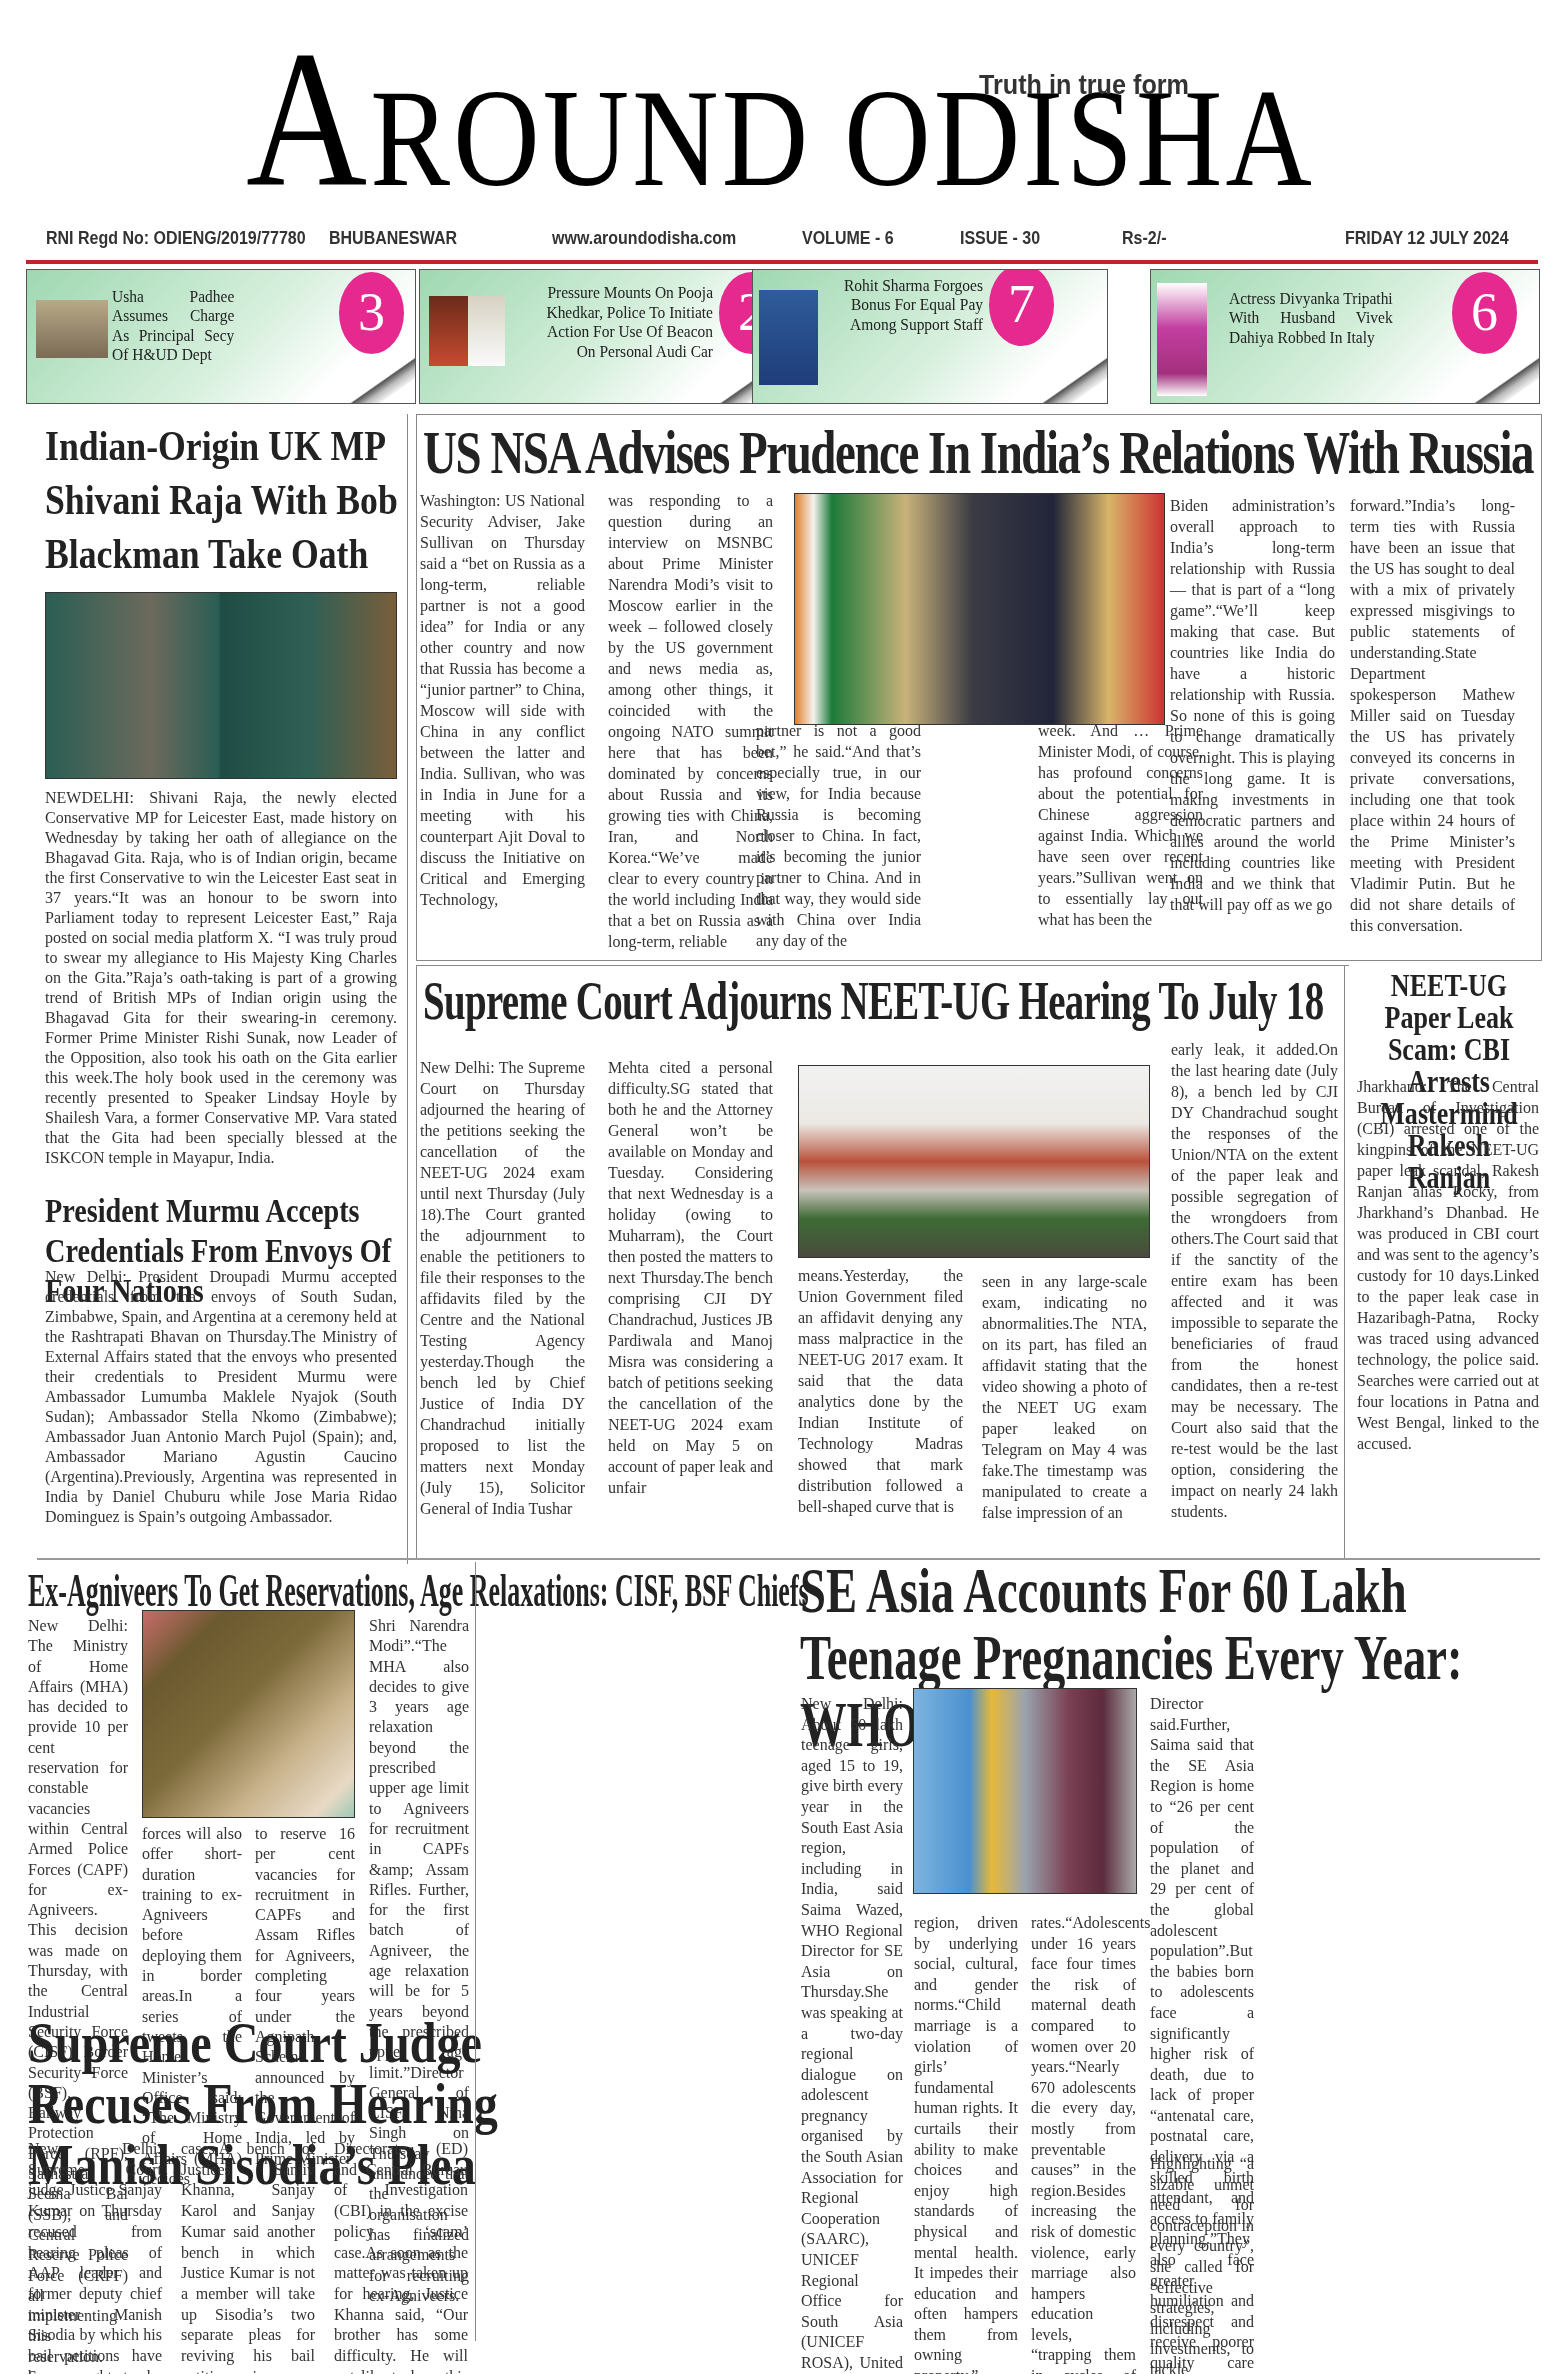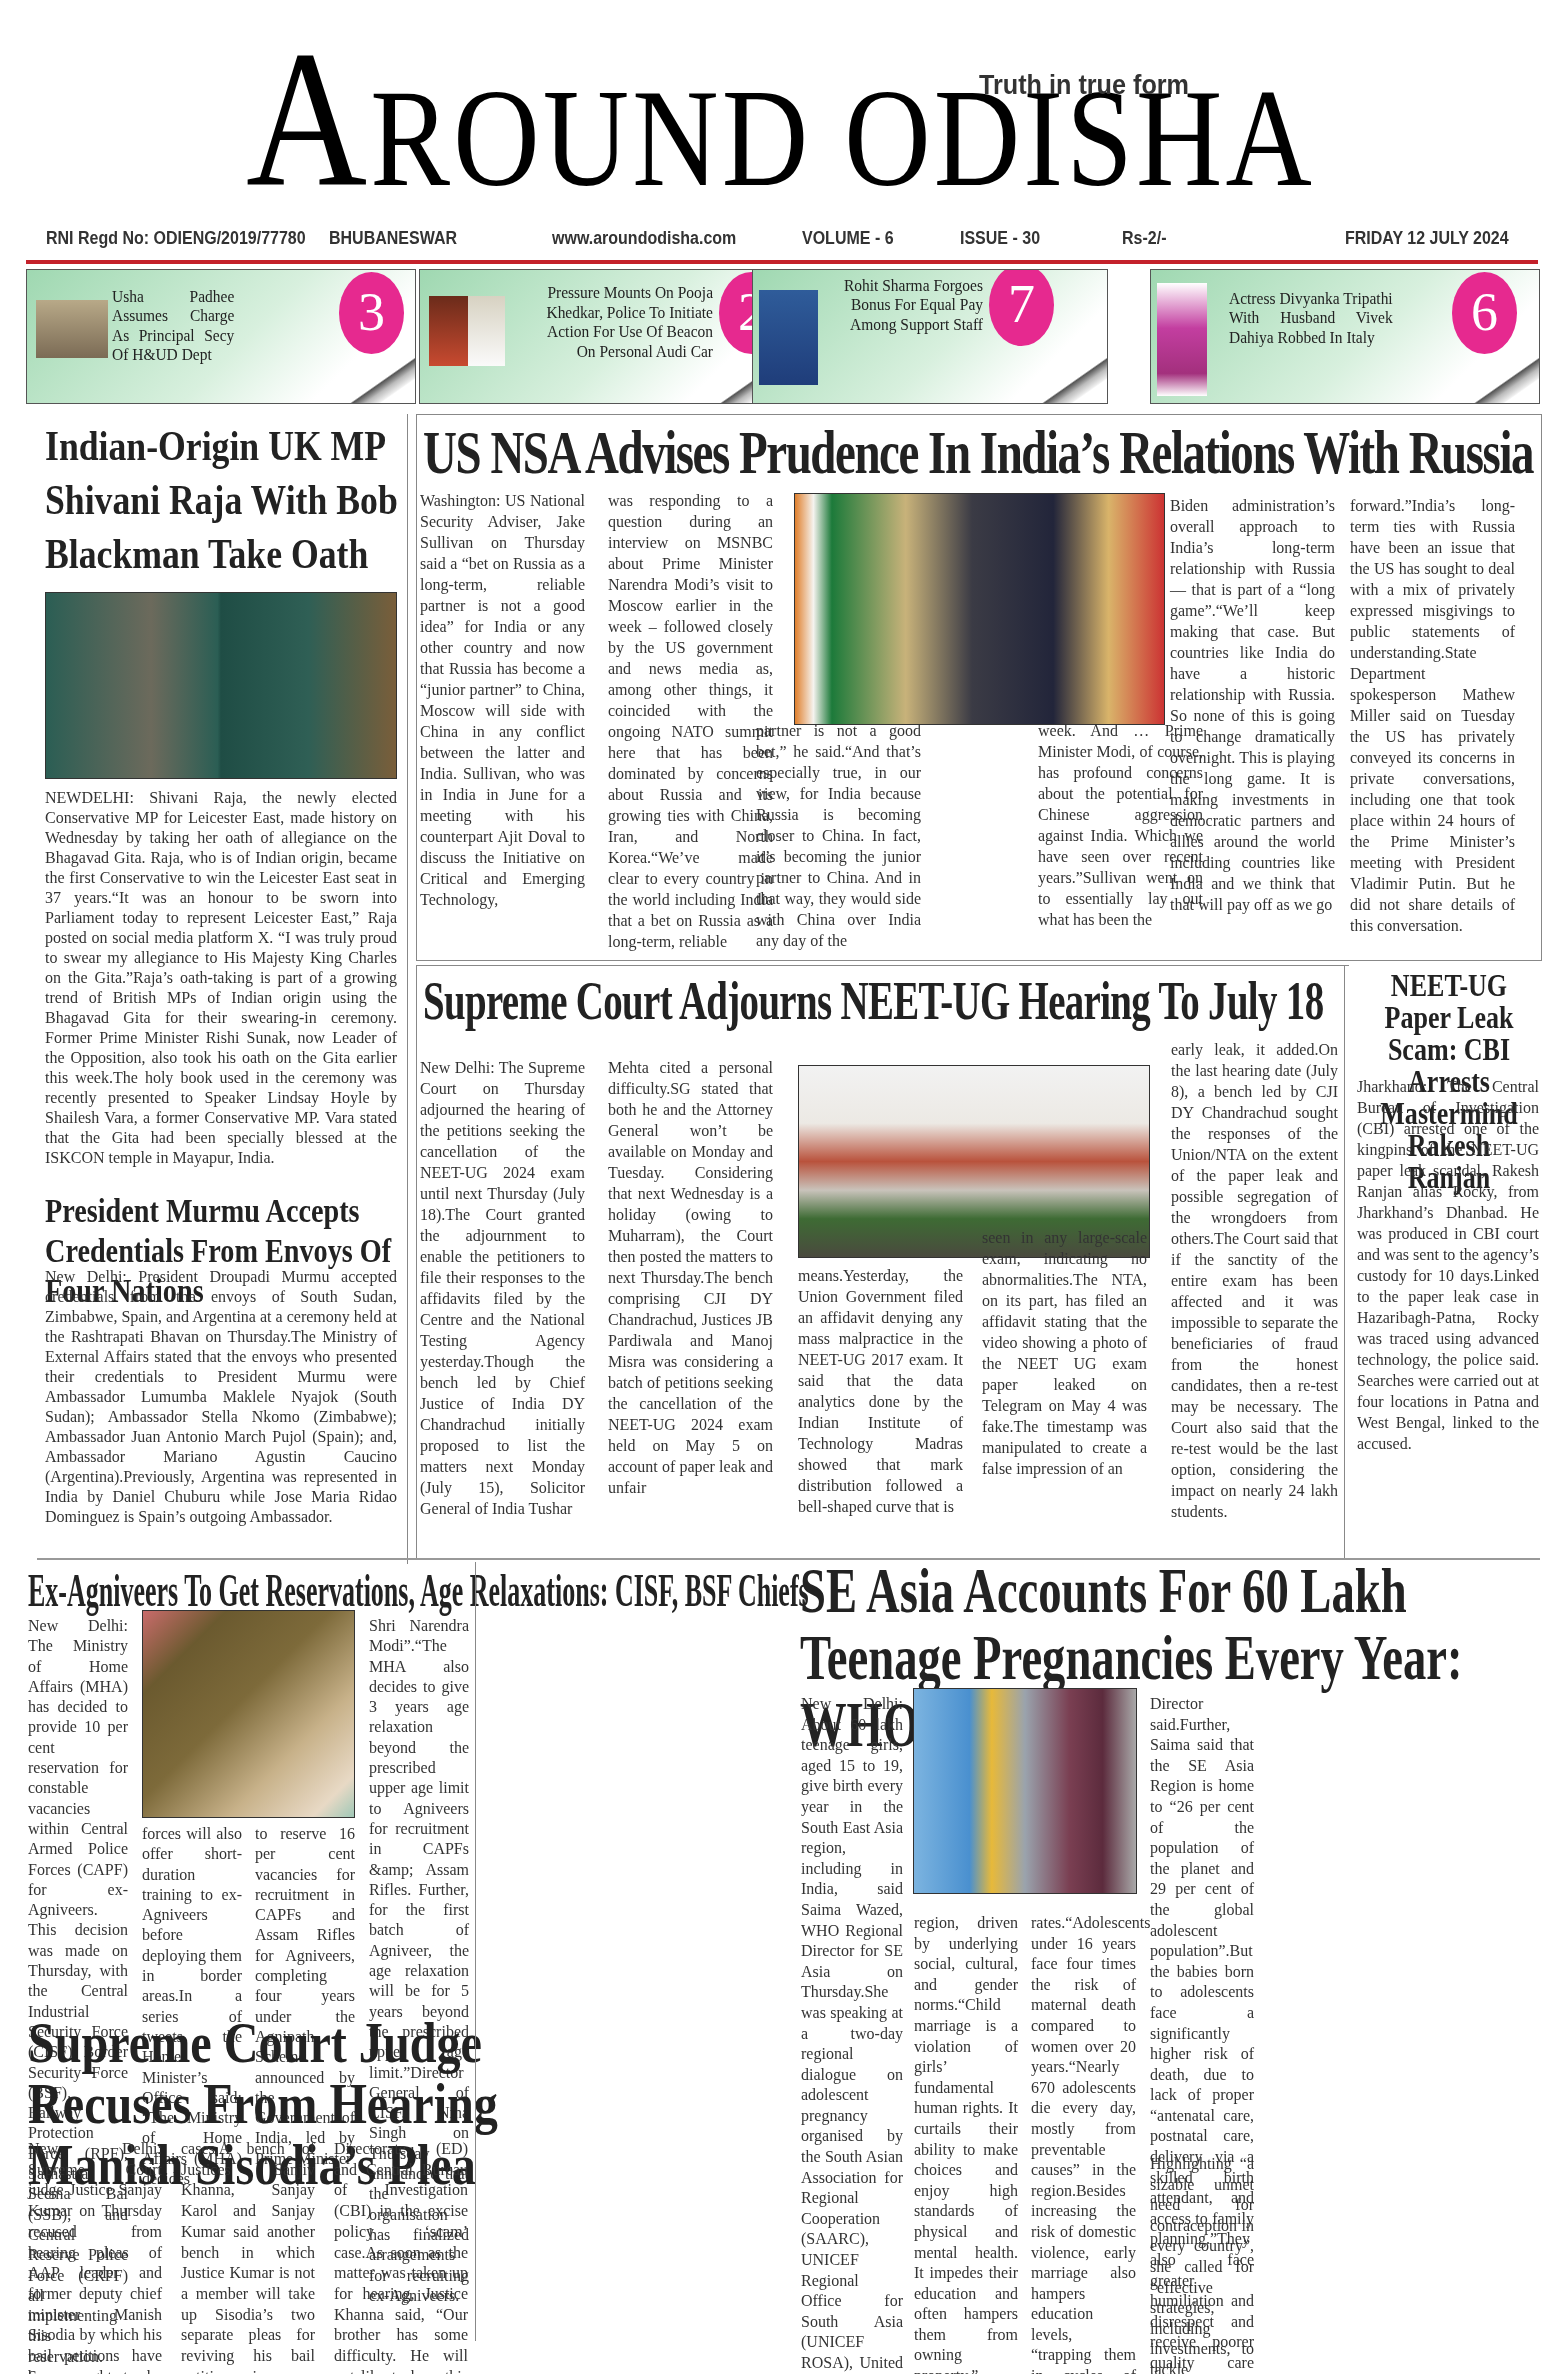--- a/index.html
+++ b/index.html
@@ -91,21 +91,21 @@
   <div class="col" style="left:1350px;top:495px;width:165px">forward.”India’s long-term ties with Russia have been an issue that the US has sought to deal with a mix of privately expressed misgivings to public statements of understanding.State Department spokesperson Mathew Miller said on Tuesday the US has privately conveyed its concerns in private conversations, including one that took place within 24 hours of the Prime Minister’s meeting with President Vladimir Putin. But he did not share details of this conversation.</div>
 </article>
 
 <article>
   <div class="box" style="left:416px;top:965px;width:933px;height:594px;border-right:none;border-bottom:none"></div>
   <h1 class="abs hd" style="left:423px;top:968px;font-size:54px;line-height:67px;letter-spacing:-0.9px;transform:scaleX(0.72)">Supreme Court Adjourns NEET-UG Hearing To July 18</h1>
   <div class="col" style="left:420px;top:1057px;width:165px">New Delhi: The Supreme Court on Thursday adjourned the hearing of the petitions seeking the cancellation of the NEET-UG 2024 exam until next Thursday (July 18).The Court granted the adjournment to enable the petitioners to file their responses to the affidavits filed by the Centre and the National Testing Agency yesterday.Though the bench led by Chief Justice of India DY Chandrachud initially proposed to list the matters next Monday (July 15), Solicitor General of India Tushar</div>
   <div class="col" style="left:608px;top:1057px;width:165px">Mehta cited a personal difficulty.SG stated that both he and the Attorney General won’t be available on Monday and Tuesday. Considering that next Wednesday is a holiday (owing to Muharram), the Court then posted the matters to next Thursday.The bench comprising CJI DY Chandrachud, Justices JB Pardiwala and Manoj Misra was considering a batch of petitions seeking the cancellation of the NEET-UG 2024 exam held on May 5 on account of paper leak and unfair</div>
   <div class="photo" style="left:798px;top:1065px;width:352px;height:193px;background:linear-gradient(180deg,#f2f2f2 0%,#ece9e4 30%,#b9523c 50%,#c9c3bb 65%,#3e6b34 80%,#4a4a3e 100%)"></div>
   <div class="col" style="left:798px;top:1265px;width:165px">means.Yesterday, the Union Government filed an affidavit denying any mass malpractice in the NEET-UG 2017 exam. It said that the data analytics done by the Indian Institute of Technology Madras showed that mark distribution followed a bell-shaped curve that is</div>
-  <div class="col" style="left:982px;top:1227px;width:165px">seen in any large-scale exam, indicating no abnormalities.The NTA, on its part, has filed an affidavit stating that the video showing a photo of the NEET UG exam paper leaked on Telegram on May 4 was fake.The timestamp was manipulated to create a false impression of an</div>
+  <div class="col" style="left:982px;top:1271px;width:165px">seen in any large-scale exam, indicating no abnormalities.The NTA, on its part, has filed an affidavit stating that the video showing a photo of the NEET UG exam paper leaked on Telegram on May 4 was fake.The timestamp was manipulated to create a false impression of an</div>
   <div class="col" style="left:1171px;top:1039px;width:167px">early leak, it added.On the last hearing date (July 8), a bench led by CJI DY Chandrachud sought the responses of the Union/NTA on the extent of the paper leak and possible segregation of the wrongdoers from others.The Court said that if the sanctity of the entire exam has been affected and it was impossible to separate the beneficiaries of fraud from the honest candidates, then a re-test may be necessary. The Court also said that the re-test would be the last option, considering the impact on nearly 24 lakh students.</div>
 </article>
 <div class="vline" style="left:1344px;top:965px;height:594px"></div>
 
 <article>
   <h2 class="abs hd" style="left:1356px;top:970px;width:186px;font-size:31px;line-height:32px;text-align:center;white-space:normal;transform:scaleX(0.84);transform-origin:center top">NEET-UG Paper Leak Scam: CBI Arrests Mastermind Rakesh Ranjan</h2>
   <div class="col" style="left:1357px;top:1076px;width:182px">Jharkhand: The Central Bureau of Investigation (CBI) arrested one of the kingpins of the NEET-UG paper leak scandal, Rakesh Ranjan alias Rocky, from Jharkhand’s Dhanbad. He was produced in CBI court and was sent to the agency’s custody for 10 days.Linked to the paper leak case in Hazaribagh-Patna, Rocky was traced using advanced technology, the police said. Searches were carried out at four locations in Patna and West Bengal, linked to the accused.</div>
 </article>
 
 <div class="hline" style="left:37px;top:1558px;width:1503px"></div>

